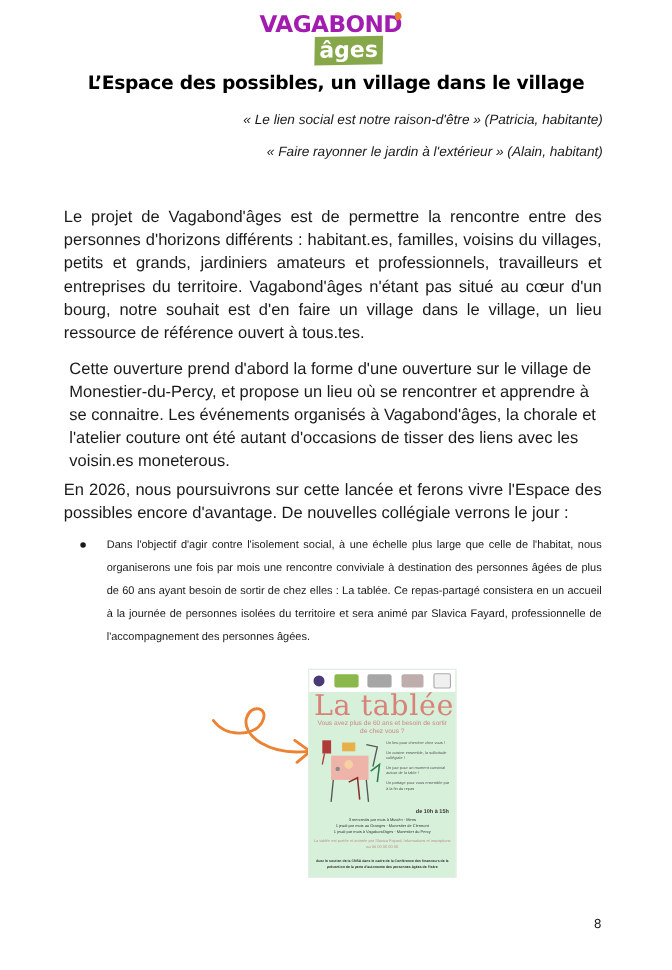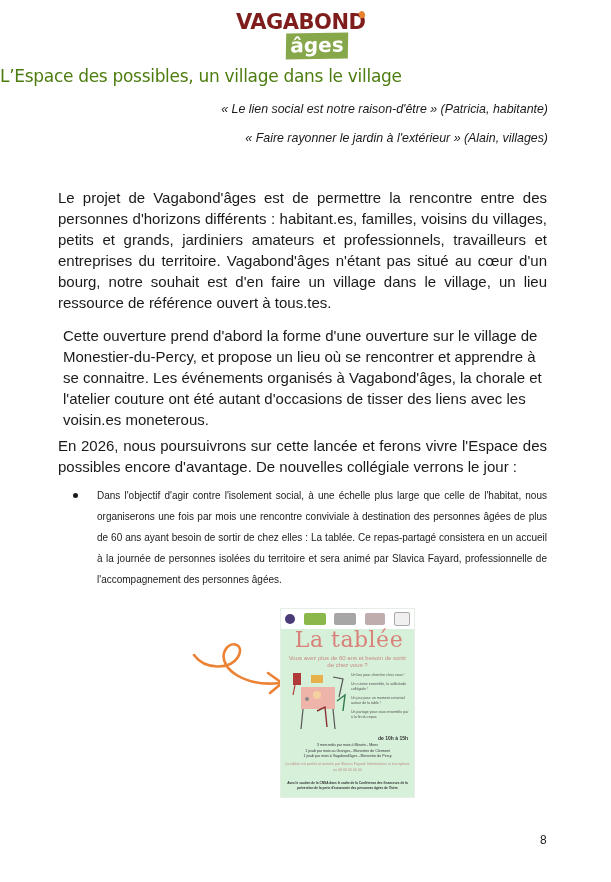--- a/index.html
+++ b/index.html
@@ -1,31 +1,31 @@
 <!DOCTYPE html>
 <html><head>
   <meta charset="utf-8">
   <style>
     html, body { margin: 0; padding: 0; background: #ffffff; }
     body { width: 611px; height: 882px; position: relative; overflow: hidden;
       font-family: "Liberation Sans", sans-serif; color: #1a1a1a; }
 
     .logo { position: absolute; left: 236px; top: 8px; width: 130px; height: 52px; }
     .logo-word { position: absolute; left: 0; top: 2px; font-family: "DejaVu Sans", sans-serif;
-      font-weight: 900; font-size: 21px; letter-spacing: -0.5px; color: #7f1d1d; }
+      font-weight: 900; font-size: 21px; letter-spacing: -0.5px; color: #a21caf; }
     .logo-dot { position: absolute; left: 123px; top: 3px; width: 6px; height: 7px;
       background: #e8822e; border-radius: 50% 50% 50% 0; transform: rotate(-20deg); }
     .logo-ages { position: absolute; left: 50px; top: 25px; width: 62px; height: 26px;
       background: #86a74a; color: #ffffff; font-family: "DejaVu Sans", sans-serif;
       font-weight: bold; font-size: 20px; line-height: 24px; text-align: center;
       transform: skew(-2deg) rotate(-1deg); }
 
-    .title { position: absolute; left: 0; width: 611px; top: 66px; 
-      font-family: "DejaVu Sans", sans-serif; font-weight: 400; font-size: 17px;
-      color: #4d7c0f; letter-spacing: -0.3px; }
+    .title { position: absolute; left: 0; width: 611px; top: 66px; text-align: center;
+      font-family: "DejaVu Sans", sans-serif; font-weight: 700; font-size: 17px;
+      color: #000000; letter-spacing: -0.3px; }
 
     .quote { position: absolute; right: 63px; font-style: italic; font-size: 12.4px; color: #1a1a1a; text-align: right; }
     .quote1 { top: 102px; }
     .quote2 { top: 131px; }
 
     .para { position: absolute; left: 58px; width: 489px; font-size: 15px; line-height: 21px;
       text-align: justify; }
     .p1 { top: 187px; }
     .p2 { top: 320px; text-align: left; }
     .p3 { top: 435px; }
@@ -40,21 +40,21 @@
       background: #d6f0da; border: 1px solid #e6efe6; overflow: hidden; }
     .poster-logos { position: absolute; left: 0; top: 0; width: 133px; height: 20px; background: #ffffff;
       display: flex; align-items: center; justify-content: space-around; }
     .plogo { height: 12px; border-radius: 2px; }
     .plogo-circle { width: 10px; height: 10px; border-radius: 50%; background: #4a3a78; }
     .plogo-isere { width: 22px; background: #8ab84a; }
     .plogo-mosaics { width: 22px; background: #6a6a6a; opacity: .6; }
     .plogo-vagabond { width: 20px; background: #8a6a6a; opacity: .55; }
     .plogo-box { width: 14px; background: #f0f0f0; border: 1px solid #aaa; }
     .poster-title { position: absolute; left: 0; top: 18px; width: 136px; text-align: center;
-      font-family: "DejaVu Serif", serif; font-size: 22px; color: #d9827a; letter-spacing: 0.5px; }
+      font-family: "DejaVu Serif", serif; font-size: 26px; color: #d9827a; letter-spacing: 0.5px; }
     .poster-sub { position: absolute; left: 4px; top: 46px; width: 125px; text-align: center;
       font-size: 6px; line-height: 7px; color: #c98a84; }
     .poster-illus { position: absolute; left: 6px; top: 62px; width: 60px; height: 60px; }
     .poster-bubbles { position: absolute; left: 70px; top: 64px; width: 60px; }
     .poster-bubble { font-size: 3.6px; line-height: 5px; color: #555; margin-bottom: 4px; }
     .poster-hours { position: absolute; right: 6px; top: 126px; font-size: 5px; font-weight: bold; color: #333; }
     .poster-lines { position: absolute; left: 4px; top: 134px; width: 125px; text-align: center; font-size: 3.6px; line-height: 5.5px; color: #333; }
     .poster-info { position: absolute; left: 4px; top: 153px; width: 125px; text-align: center; font-size: 3.6px; line-height: 5.5px; color: #c0908a; }
     .poster-foot { position: absolute; left: 2px; top: 172px; width: 129px; text-align: center; font-size: 3.2px; line-height: 4.5px; color: #333; font-weight: bold; }
 
@@ -65,21 +65,21 @@
 
 <div class="logo">
   <span class="logo-word">VAGABOND</span>
   <span class="logo-dot"></span>
   <span class="logo-ages">âges</span>
 </div>
 
 <div class="title">L’Espace des possibles, un village dans le village</div>
 
 <div class="quote quote1">« Le lien social est notre raison-d'être » (Patricia, habitante)</div>
-<div class="quote quote2">« Faire rayonner le jardin à l'extérieur » (Alain, villages)</div>
+<div class="quote quote2">« Faire rayonner le jardin à l'extérieur » (Alain, habitant)</div>
 
 <p class="para p1" style="margin:0">Le projet de Vagabond'âges est de permettre la rencontre entre des personnes d'horizons différents : habitant.es, familles, voisins du villages, petits et grands, jardiniers amateurs et professionnels, travailleurs et entreprises du territoire. Vagabond'âges n'étant pas situé au cœur d'un bourg, notre souhait est d'en faire un village dans le village, un lieu ressource de référence ouvert à tous.tes.</p>
 <p class="para p2" style="margin:5px">Cette ouverture prend d'abord la forme d'une ouverture sur le village de Monestier-du-Percy, et propose un lieu où se rencontrer et apprendre à se connaitre. Les événements organisés à Vagabond'âges, la chorale et l'atelier couture ont été autant d'occasions de tisser des liens avec les voisin.es moneterous.</p>
 <p class="para p3" style="margin:0">En 2026, nous poursuivrons sur cette lancée et ferons vivre l'Espace des possibles encore d'avantage. De nouvelles collégiale verrons le jour :</p>
 
 <ul class="bullet-list">
   <li class="bullet-item">
     <span class="bullet-dot"></span>
     <span>Dans l'objectif d'agir contre l'isolement social, à une échelle plus large que celle de l'habitat, nous organiserons une fois par mois une rencontre conviviale à destination des personnes âgées de plus de 60 ans ayant besoin de sortir de chez elles : La tablée. Ce repas-partagé consistera en un accueil à la journée de personnes isolées du territoire et sera animé par Slavica Fayard, professionnelle de l'accompagnement des personnes âgées.</span>
   </li>

